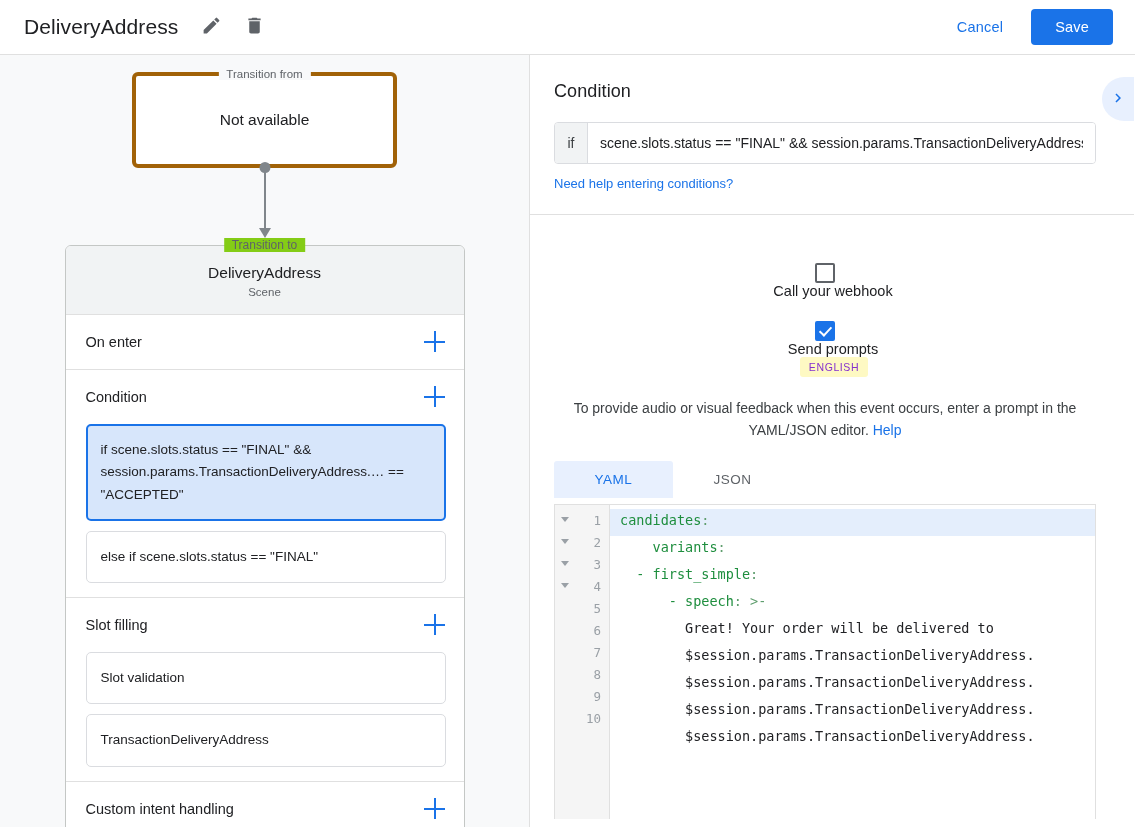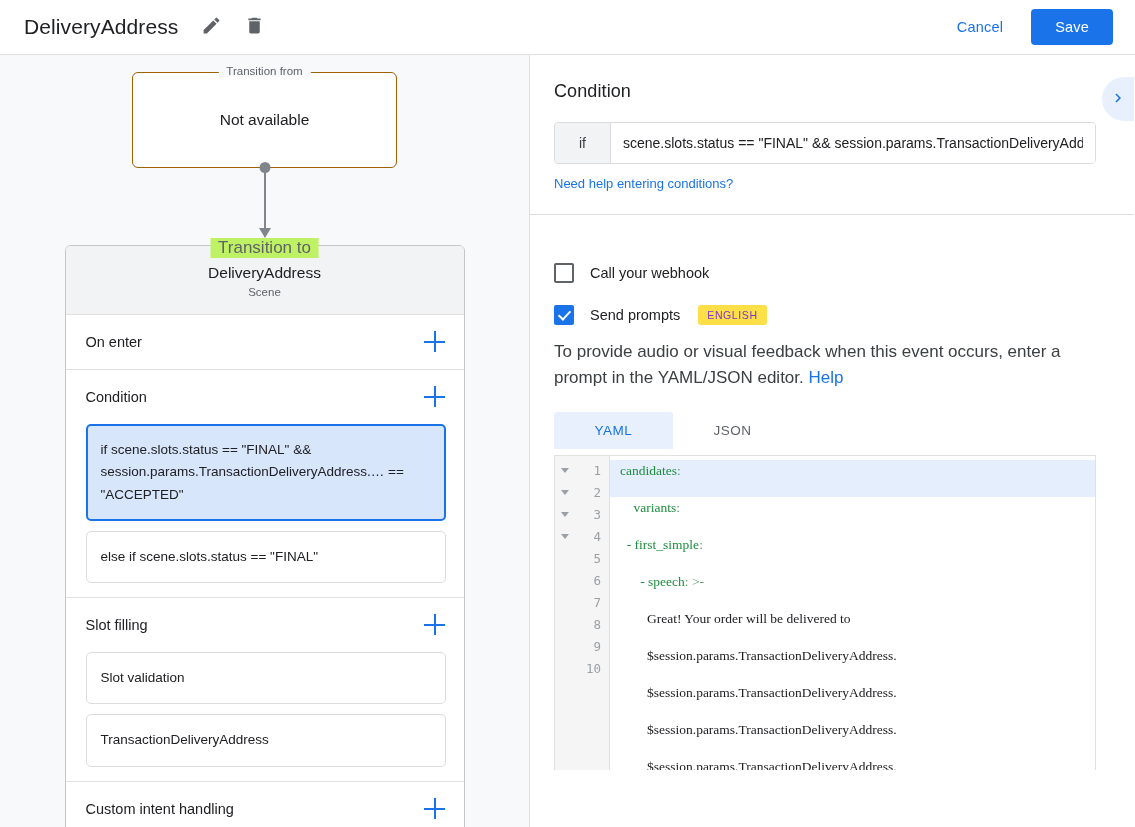--- a/index.html
+++ b/index.html
@@ -58,21 +58,21 @@
   .right-pane {
     width: 604px; height: 772px;
     background: #fff; position: relative; overflow: hidden;
   }
 
   
   .flow { padding-top: 17px; }
   .fieldset-card {
     position: relative;
     margin: 0 auto;
-    border: 1px solid #a16207;
+    border: 4px solid #a16207;
     border-radius: 6px;
     background: #fff;
   }
   .fieldset-card .legend {
     position: absolute; top: -8px; left: 50%; transform: translateX(-50%);
     background: #f8f9fa; padding: 0 8px;
     font-size: 11.5px; color: #5f6368; white-space: nowrap;
   }
   .card-from {
     width: 265px; height: 96px;
@@ -105,22 +105,22 @@
     border: 1px solid #c4c7c5; border-radius: 6px;
     background: #fff; position: relative;
   }
   .scene-head {
     background: #f1f3f4; border-radius: 5px 5px 0 0;
     padding: 18px 0 16px; text-align: center;
     border-bottom: 1px solid #e0e0e0;
   }
   .scene-head .legend {
     position: absolute; top: -8px; left: 50%; transform: translateX(-50%);
-    background: #bef264; padding: 0 8px;
-    font-size: 17px; color: #5f6368;
+    background: #84cc16; padding: 0 8px;
+    font-size: 12px; color: #5f6368;
   }
   .scene-name { font-size: 15.5px; color: #202124; margin-bottom: 4px; }
   .scene-sub { font-size: 11.5px; color: #5f6368; }
 
   .section { border-bottom: 1px solid #e0e0e0; padding: 0 0 0 0; }
   .section:last-child { border-bottom: none; }
   .section-row {
     display: flex; align-items: center; justify-content: space-between;
     padding: 16px 18px 16px 20px;
   }
@@ -163,63 +163,63 @@
     display: flex; align-items: center; justify-content: center;
     cursor: pointer; border: none;
   }
 
   .cond-input-wrap {
     display: flex; align-items: stretch;
     border: 1px solid #dadce0; border-radius: 4px;
     margin-top: 20px; height: 42px; overflow: hidden;
   }
   .cond-if {
-    width: 56px; background: #f1f3f4;
+    width: 33px; background: #f1f3f4;
     border-right: 1px solid #dadce0;
     display: flex; align-items: center; justify-content: center;
     font-size: 14px; color: #3c4043;
   }
   .cond-input {
     flex: 1; border: none; outline: none;
     font-size: 14px; color: #202124; padding: 0 12px;
     font-family: "Liberation Sans", sans-serif;
     background: #fff;
   }
   .help-link {
     display: inline-block; margin-top: 12px;
     font-size: 13px; color: #1a73e8; cursor: pointer; text-decoration: none;
   }
 
   
-  .cb-row { display: flex; align-items: center; margin-top: 22px; }
+  .cb-row { display: flex; align-items: center; margin-top: 22px; flex-direction: column; }
   .checkbox {
     width: 20px; height: 20px; border: 2px solid #5f6368;
     border-radius: 2px; background: #fff; cursor: pointer;
     flex: 0 0 auto; position: relative;
   }
   .checkbox.checked {
     background: #1a73e8; border-color: #1a73e8;
   }
   .checkbox.checked::after {
     content: ""; position: absolute;
     left: 5px; top: 1px; width: 5px; height: 10px;
     border: solid #fff; border-width: 0 2px 2px 0;
     transform: rotate(43deg);
   }
   .cb-label {
     margin-left: 16px; font-size: 14.5px; color: #202124; font-weight: 500;
   }
   .lang-badge {
-    margin-left: 18px; background: #fde047; color: #8430ce;
+    margin-left: 18px; background: #fef9c3; color: #8430ce;
     font-size: 10.5px; font-weight: 500; letter-spacing: .6px;
     padding: 4px 9px; border-radius: 3px;
   }
   .desc-text {
-    margin-top: 14px; font-size: 17px; color: #3c4043;
-    line-height: 1.55; max-width: 565px;
+    margin-top: 21px; font-size: 14px; color: #3c4043;
+    line-height: 1.55; max-width: 565px; text-align: center;
   }
   .desc-text a { color: #1a73e8; text-decoration: none; cursor: pointer; }
 
   
   .editor-tabs { display: flex; margin-top: 20px; }
   .etab {
     font-size: 13.5px; font-weight: 500; letter-spacing: .5px;
     padding: 11px 0; width: 119px; text-align: center;
     cursor: pointer; border: none; background: none;
     font-family: "Liberation Sans", sans-serif;
@@ -249,22 +249,22 @@
     border-left: 4.5px solid transparent;
     border-right: 4.5px solid transparent;
     border-top: 5px solid #9aa0a6;
     cursor: pointer;
   }
   .code-area {
     flex: 1; padding-top: 4px; overflow: hidden;
     font-family: "DejaVu Sans Mono", monospace; font-size: 13.5px;
   }
   .cline {
-    height: 37px; line-height: 22px; white-space: pre;
-    padding-left: 10px; color: #202124; font-family: Liberation Serif, serif;
+    height: 27px; line-height: 22px; white-space: pre;
+    padding-left: 10px; color: #202124;
   }
   .cline.active { background: #e4eefc; }
   .k { color: #1e8e3e; }
   .p { color: #5f9e6e; }
 </style>
 </head>
 <body>
 
 <div class="topbar">
   <div class="page-title">DeliveryAddress</div>

